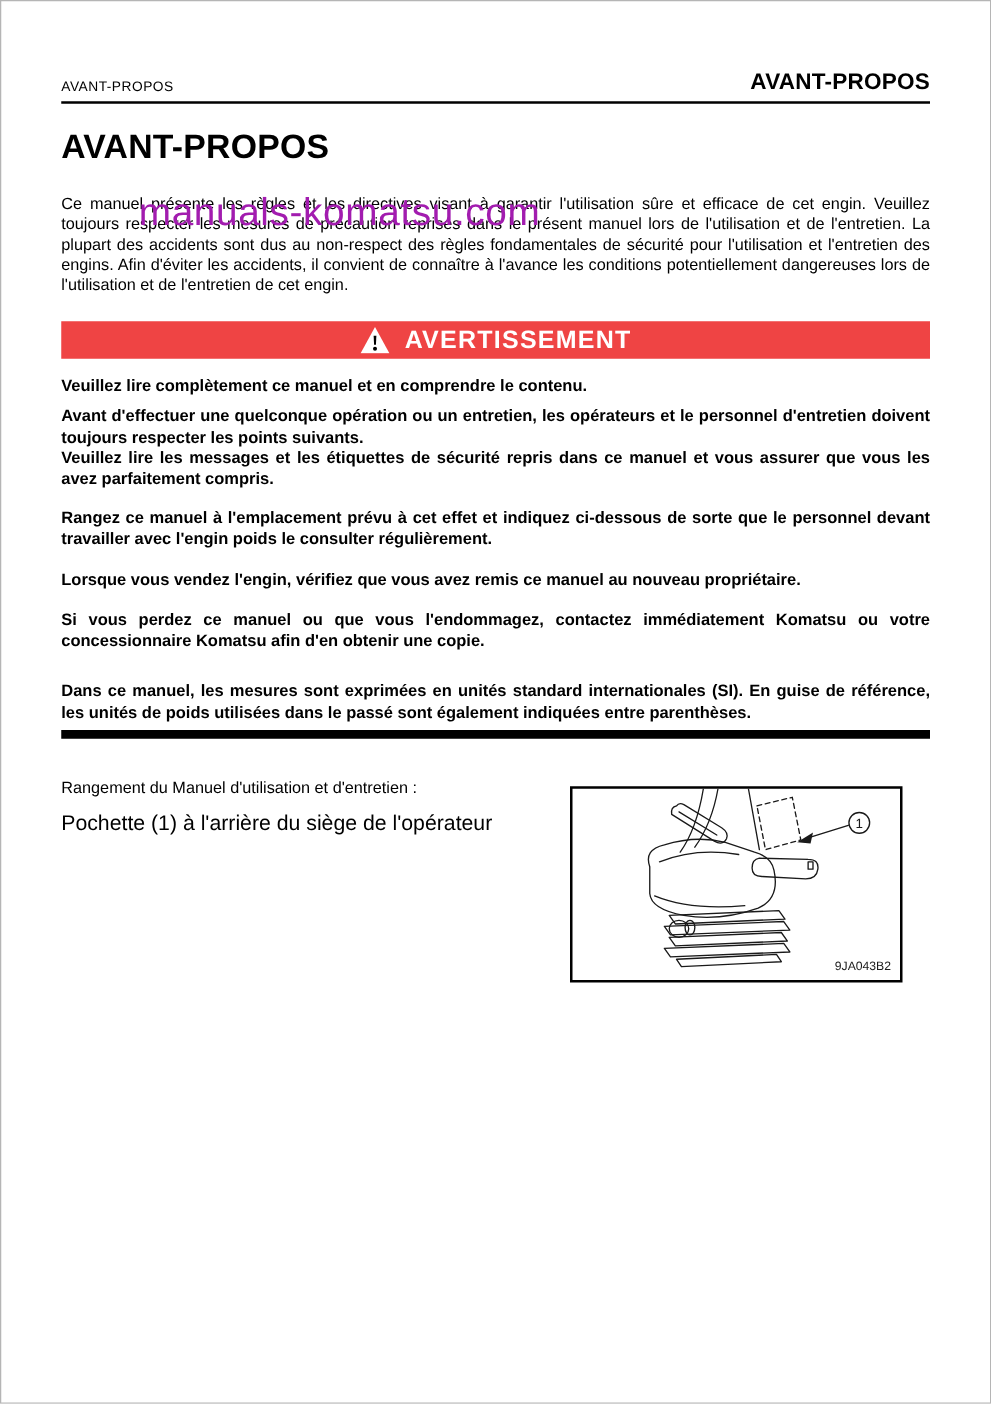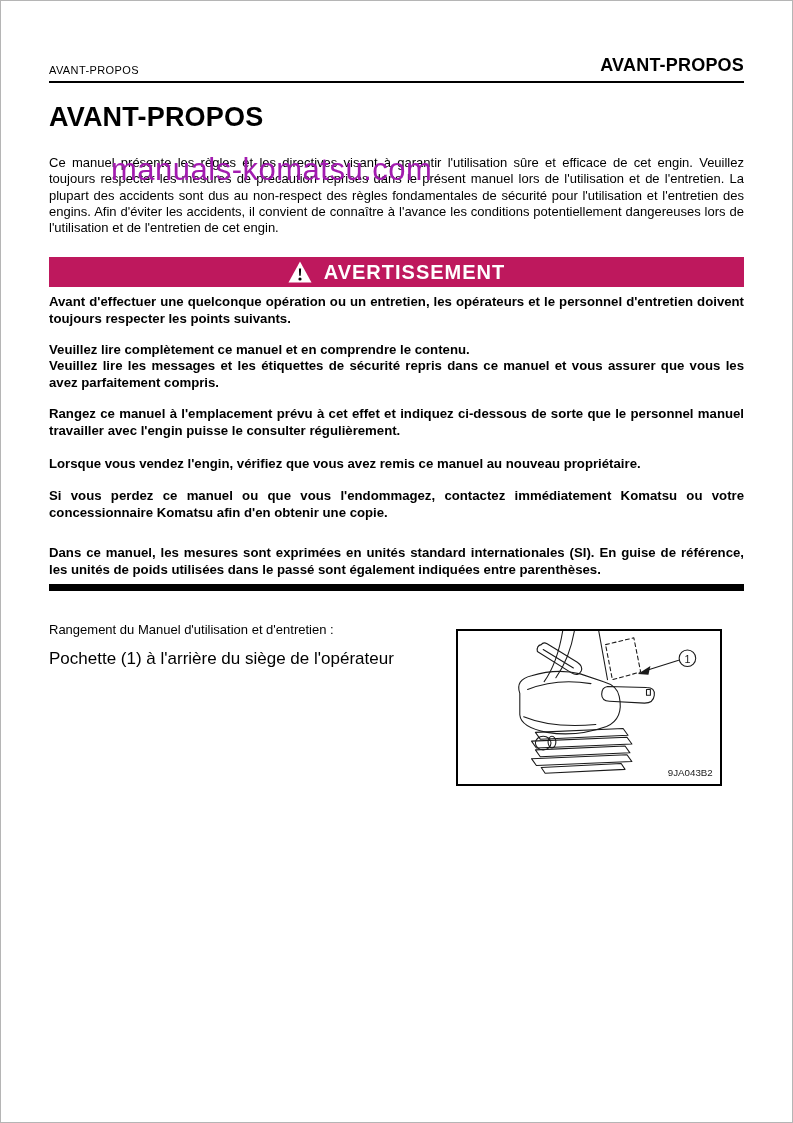--- a/index.html
+++ b/index.html
@@ -39,21 +39,21 @@
     position:absolute;left:110px;top:151px;
     font-size:31px;letter-spacing:0.5px;
     color:#a21caf;
     white-space:nowrap;
     pointer-events:none;
   }
   
   .banner{
     margin-top:21px;
     height:30px;
-    background:#be185d;
+    background:#ef4444;
     display:flex;align-items:center;justify-content:center;gap:12px;
   }
   .banner-icon{width:24px;height:22px;display:block;}
   .banner-text{
     color:#fff;font-size:20px;font-weight:bold;letter-spacing:1px;
   }
   
   .wpar{
     font-size:13.2px;line-height:16.6px;font-weight:bold;
     text-align:justify;
@@ -106,24 +106,24 @@
 
   <div class="banner">
     <svg class="banner-icon" viewBox="0 0 24 22">
       <path d="M12 0.5 L23.5 21.5 L0.5 21.5 Z" fill="#ffffff"></path>
       <path d="M10.9 7.5 h2.2 l-0.35 7.2 h-1.5 Z" fill="#000000"></path>
       <circle cx="12" cy="18" r="1.6" fill="#000000"></circle>
     </svg>
     <span class="banner-text">AVERTISSEMENT</span>
   </div>
 
+  <p class="wpar p1">Veuillez lire complètement ce manuel et en comprendre le contenu.</p>
   <p class="wpar p0">Avant d'effectuer une quelconque opération ou un entretien, les opérateurs et le personnel d'entretien doivent toujours respecter les points suivants.</p>
-  <p class="wpar p1">Veuillez lire complètement ce manuel et en comprendre le contenu.</p>
   <p class="wpar p2">Veuillez lire les messages et les étiquettes de sécurité repris dans ce manuel et vous assurer que vous les avez parfaitement compris.</p>
-  <p class="wpar p3">Rangez ce manuel à l'emplacement prévu à cet effet et indiquez ci-dessous de sorte que le personnel manuel travailler avec l'engin puisse le consulter régulièrement.</p>
+  <p class="wpar p3">Rangez ce manuel à l'emplacement prévu à cet effet et indiquez ci-dessous de sorte que le personnel devant travailler avec l'engin poids le consulter régulièrement.</p>
   <p class="wpar p5">Lorsque vous vendez l'engin, vérifiez que vous avez remis ce manuel au nouveau propriétaire.</p>
   <p class="wpar p4">Si vous perdez ce manuel ou que vous l'endommagez, contactez immédiatement Komatsu ou votre concessionnaire Komatsu afin d'en obtenir une copie.</p>
   <p class="wpar p6">Dans ce manuel, les mesures sont exprimées en unités standard internationales (SI). En guise de référence, les unités de poids utilisées dans le passé sont également indiquées entre parenthèses.</p>
 
   <div class="rule-thick"></div>
 
   <div class="storage-line1">Rangement du Manuel d'utilisation et d'entretien :</div>
   <div class="storage-line2">Pochette (1) à l'arrière du siège de l'opérateur</div>
 
   <div class="figure-box">

